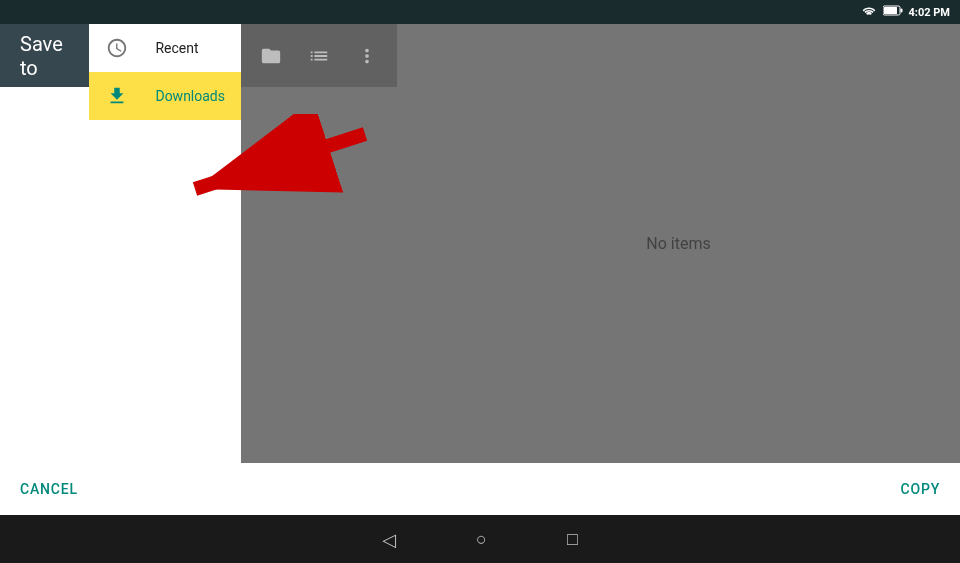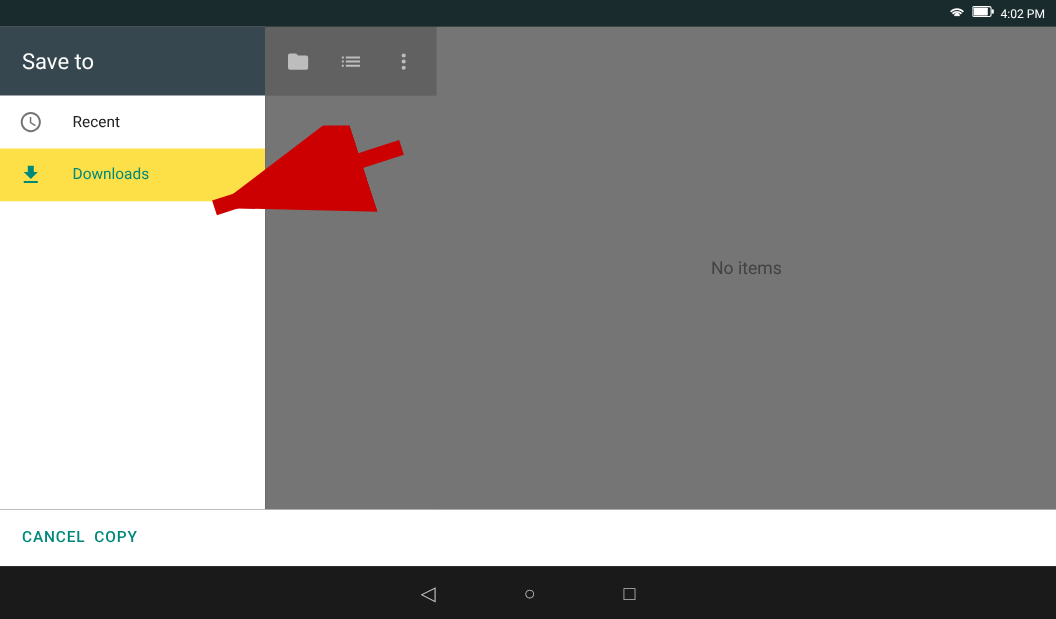--- a/index.html
+++ b/index.html
@@ -17,20 +17,21 @@
     
     #status-bar {
       width: 100%;
       height: 24px;
       background: #1a2b2e;
       display: flex;
       align-items: center;
       justify-content: space-between;
       padding: 0 10px;
       flex-shrink: 0;
+      font-weight: bold;
     }
 
     .status-left {
       display: flex;
       align-items: center;
     }
 
     .apple-icon {
       color: #fff;
       font-size: 13px;
@@ -54,21 +55,21 @@
       flex: 1;
       display: flex;
       flex-direction: column;
       overflow: hidden;
     }
 
     
     #sidebar {
       width: 241px;
       display: flex;
-      flex-direction: column;
+      flex-direction: row;
       flex-shrink: 0;
       background: #fff;
     }
 
     #sidebar-header {
       background: #37474f;
       height: 63px;
       display: flex;
       align-items: center;
       padding: 0 20px;
@@ -171,23 +172,23 @@
       left: 115px;
       pointer-events: none;
     }
 
     
     #action-bar {
       height: 52px;
       background: #fff;
       display: flex;
       align-items: center;
-      justify-content: flex-start;
+      justify-content: space-between;
       padding: 12px 20px;
-      gap: 8px;
+      gap: 42px;
       flex-shrink: 0;
     }
 
     .action-button {
       color: #00897b;
       font-size: 14px;
       font-weight: 500;
       letter-spacing: 0.8px;
       cursor: pointer;
       text-transform: uppercase;

